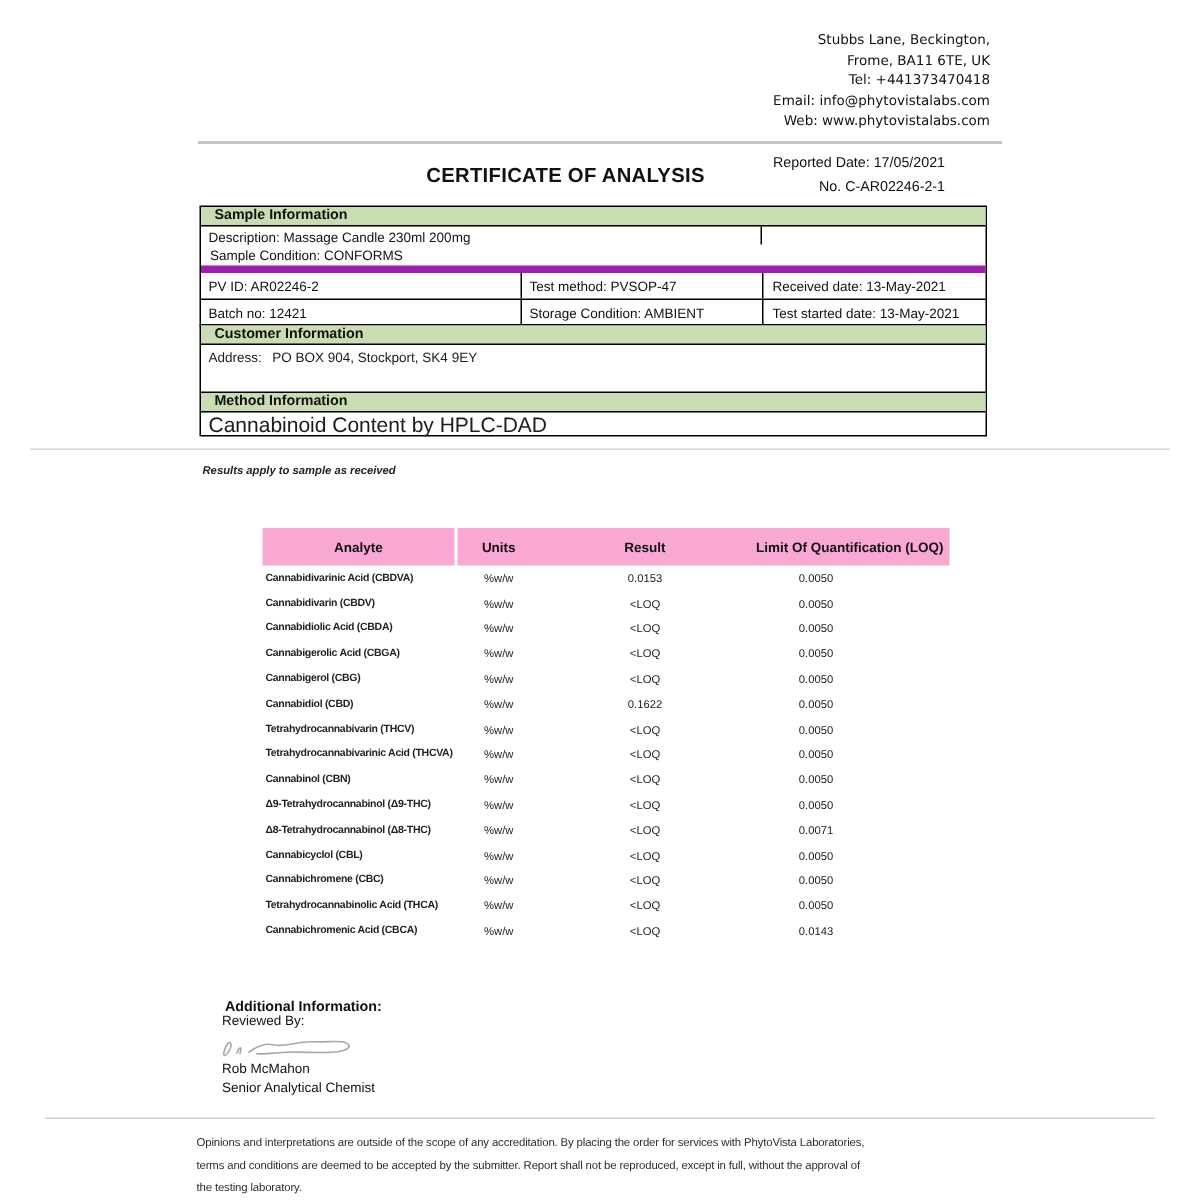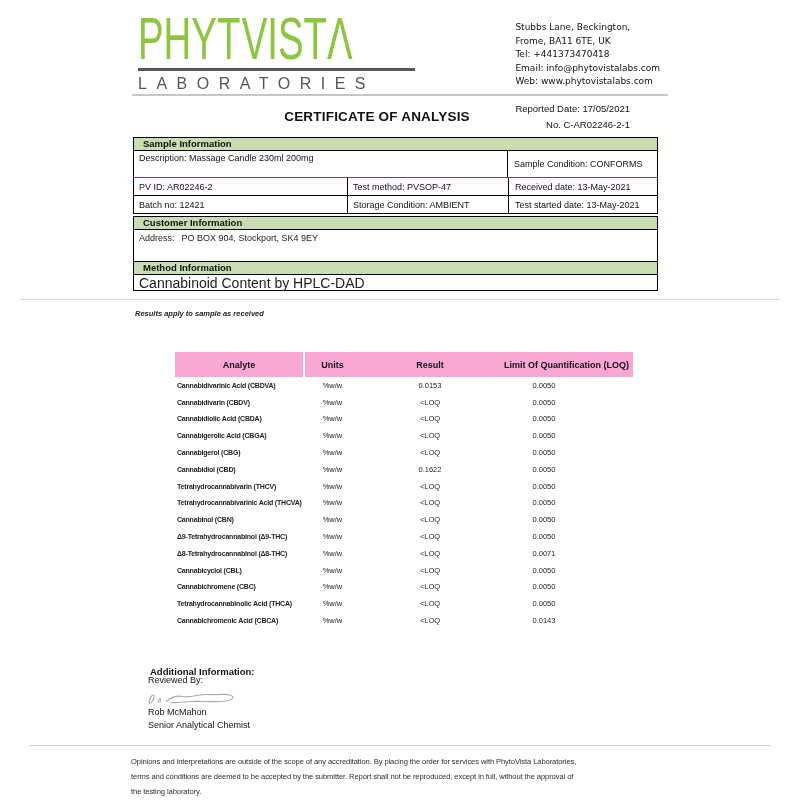--- a/index.html
+++ b/index.html
@@ -10,35 +10,35 @@
   .logo-area{position:absolute;left:138px;top:14px;width:280px;}
   .logo-text{display:flex;align-items:center;height:50px;color:#8cc640;
              font-size:60px;line-height:50px;font-weight:400;
              transform:scaleX(0.64);transform-origin:0 50%;white-space:nowrap;}
   .leaf-o{width:68px;height:44px;margin:2px 1px 0 1px;}
   .logo-sub{margin-top:4px;border-top:3px solid #55565a;padding-top:4px;
             font-size:16px;letter-spacing:9.5px;color:#55565a;font-weight:400;
             white-space:nowrap;width:277px;overflow:hidden;}
   .header-rule{position:absolute;left:132px;top:94px;width:536px;height:2px;background:#c6c6c6;}
 
-  .contact{position:absolute;top:21px;right:140px;
+  .contact{position:absolute;top:21px;right:140px;text-align:right;
            font-family:"DejaVu Sans",sans-serif;font-size:9px;line-height:13.5px;color:#111;}
 
   .report-block{position:absolute;top:101px;right:170px;text-align:right;
                 font-size:9.5px;line-height:15.5px;color:#111;}
   .page-title{position:absolute;left:133px;top:109px;width:488px;text-align:center;
               font-size:13.5px;font-weight:bold;letter-spacing:0.2px;color:#111;}
 
   
   .info-box{position:absolute;left:133px;width:523px;border:1.5px solid #000;background:#fff;}
   .sample-box{top:137px;}
   .customer-box{top:216px;}
   .bar{background:#c9dcb2;border-bottom:1px solid #000;height:12px;line-height:11px;
        padding-left:9px;font-size:9.5px;font-weight:bold;color:#111;}
-  .desc-row{display:flex;height:26px;border-bottom:1px solid #a21caf;}
+  .desc-row{display:flex;height:26px;border-bottom:5px solid #a21caf;flex-direction:column;}
   .cell{font-size:9px;color:#111;}
   .cell-desc{width:368px;border-right:1px solid #000;padding:2px 0 0 5px;}
   .cell-cond{flex:1;display:flex;align-items:center;padding-left:6px;}
   .row3{display:flex;height:17px;}
   .row3.mid{border-bottom:1px solid #000;}
   .c1{width:208px;border-right:1px solid #000;display:flex;align-items:center;padding-left:5px;}
   .c2{width:155px;border-right:1px solid #000;display:flex;align-items:center;padding-left:5px;}
   .c3{flex:1;display:flex;align-items:center;padding-left:6px;}
   .cust-cell{height:28px;border-bottom:1px solid #000;padding:3px 0 0 5px;}
   .cust-line{font-size:9px;margin-bottom:5px;}
@@ -72,34 +72,20 @@
 
   .footer-rule{position:absolute;left:30px;top:745px;width:740px;height:1px;background:#cfcfcf;}
   .footer-text{position:absolute;left:131px;top:754px;font-size:7.6px;line-height:15px;
                letter-spacing:-0.1px;color:#2d2d2d;white-space:nowrap;}
 </style>
 </head>
 <body>
 
 <div class="page">
 
-  <div class="logo-area">
-    <div class="logo-text">
-      <span>PHYT</span>
-      <svg class="leaf-o" viewBox="0 0 46 46" preserveAspectRatio="none">
-        <circle cx="23" cy="23" r="20.2" fill="none" stroke="#8cc640" stroke-width="3.2"></circle>
-        <path d="M23 7 C28 13 28 21 23 27.5 C18 21 18 13 23 7 Z" fill="#8cc640"></path>
-        <path d="M10.5 17.5 C16.5 18 21 22.5 22 29.8 C15.5 29.2 11 24.6 10.5 17.5 Z" fill="#8cc640"></path>
-        <path d="M35.5 17.5 C29.5 18 25 22.5 24 29.8 C30.5 29.2 35 24.6 35.5 17.5 Z" fill="#8cc640"></path>
-        <path d="M23 29 L23 38" stroke="#8cc640" stroke-width="2.4" stroke-linecap="round"></path>
-      </svg>
-      <span>VISTΛ</span>
-    </div>
-    <div class="logo-sub">LABORATORIES</div>
-  </div>
   <div class="header-rule"></div>
 
   <div class="contact">
     <div>Stubbs Lane, Beckington,</div>
     <div>Frome, BA11 6TE, UK</div>
     <div>Tel: +441373470418</div>
     <div>Email: info@phytovistalabs.com</div>
     <div>Web: www.phytovistalabs.com</div>
   </div>
 

